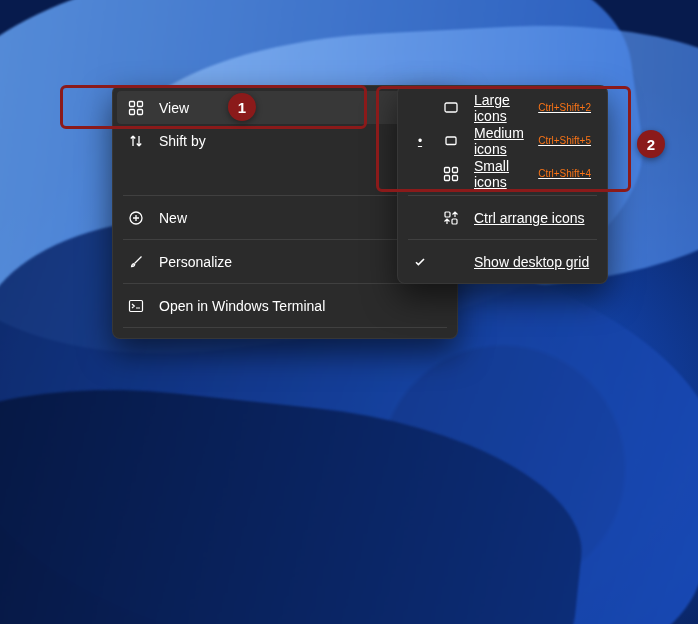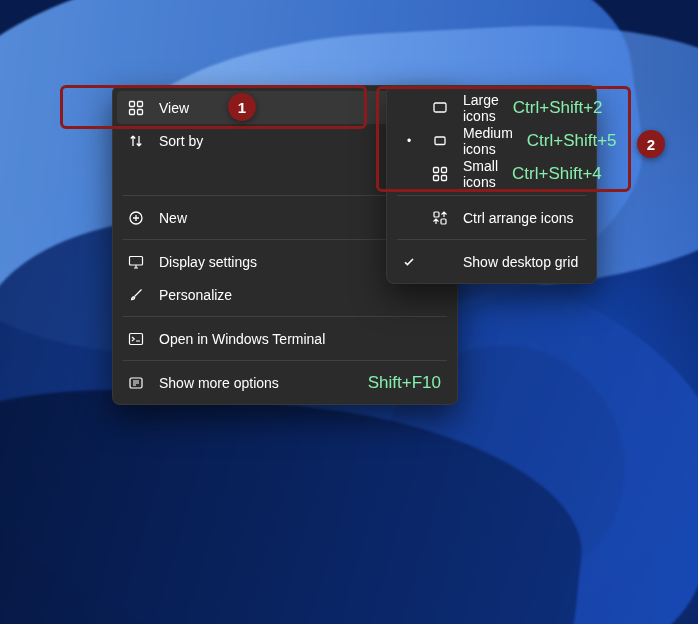--- a/index.html
+++ b/index.html
@@ -37,21 +37,21 @@
 
     .menu, .submenu {
       position: absolute;
       background: #2b2b2b;
       border-radius: 8px;
       padding: 5px 4px;
       box-shadow: 0 14px 32px rgba(0,0,0,.55);
       border: 1px solid rgba(255,255,255,.06);
     }
     .menu { left: 72px; top: 85px; width: 346px; margin-left: 40px; }
-    .submenu { left: 386px; top: 85px; width: 211px; }
+    .submenu { left: 397px; top: 85px; width: 211px; text-decoration: underline; }
 
     .item {
       display: flex;
       align-items: center;
       height: 33px;
       border-radius: 4px;
       padding: 0 12px 0 10px;
       gap: 14px;
       color: #fff;
       position: relative;
@@ -59,21 +59,21 @@
     .item.hover { background: #383838; }
     .item .iconwrap {
       width: 18px; height: 18px; display: flex; align-items: center; justify-content: center; flex: 0 0 18px;
       color: #fff;
     }
     .item .checkwrap {
       width: 16px; display: flex; align-items: center; justify-content: center; flex: 0 0 16px;
       color: #fff; font-size: 12px;
     }
     .item .label { flex: 1 1 auto; font-size: 14px; }
-    .item .shortcut { color: #86efac; font-size: 17px; margin-left: auto; }
+    .item .shortcut { color: #f97316; font-size: 10px; margin-left: auto; }
     .item .chev { color: #d0d0d0; font-size: 15px; margin-left: auto; line-height: 1; }
 
     .sep {
       height: 1px;
       background: rgba(255,255,255,.10);
       margin: 5px 6px;
     }
 
     svg { display: block; }
 
@@ -124,21 +124,21 @@
     <span class="chev">›</span>
   </div>
 
   <div class="item">
     <span class="iconwrap">
       <svg width="16" height="16" viewBox="0 0 16 16" stroke="currentColor" fill="none" stroke-width="1.3">
         <path d="M5 3v10M5 3l-2.2 2.5M5 3l2.2 2.5"></path>
           <path d="M11 13V3M11 13l-2.2-2.5M11 13l2.2-2.5"></path>
       </svg>
     </span>
-    <span class="label">Sort by</span>
+    <span class="label">Shift by</span>
     <span class="chev">›</span>
   </div>
 
   <div class="item">
     <span class="iconwrap"></span>
   </div>
 
   <div class="sep"></div>
 
   <div class="item">
@@ -147,29 +147,20 @@
         <circle cx="8" cy="8" r="6"></circle>
           <path d="M8 5v6M5 8h6"></path>
       </svg>
     </span>
     <span class="label">New</span>
     <span class="chev">›</span>
   </div>
 
   <div class="sep"></div>
 
-  <div class="item">
-    <span class="iconwrap">
-      <svg width="16" height="16" viewBox="0 0 16 16" stroke="currentColor" fill="none" stroke-width="1.2">
-        <rect x="1.5" y="2.5" width="13" height="8.5" rx="1"></rect>
-          <path d="M6 14h4M8 11v3"></path>
-      </svg>
-    </span>
-    <span class="label">Display settings</span>
-  </div>
 
   <div class="item">
     <span class="iconwrap">
       <svg width="16" height="16" viewBox="0 0 16 16" stroke="currentColor" fill="none" stroke-width="1.2">
         <path d="M13.5 2.5l-7 7"></path>
           <path d="M6.5 9.5c-1.8.2-2.8 1-3 3.2 1.9-.1 3.1-.9 3.3-2.8"></path>
       </svg>
     </span>
     <span class="label">Personalize</span>
   </div>
@@ -181,30 +172,20 @@
       <svg width="16" height="16" viewBox="0 0 16 16" stroke="currentColor" fill="none" stroke-width="1.2">
         <rect x="1.5" y="2.5" width="13" height="11" rx="1.2"></rect>
           <path d="M4 6l2.3 2L4 10M8 10h4"></path>
       </svg>
     </span>
     <span class="label">Open in Windows Terminal</span>
   </div>
 
   <div class="sep"></div>
 
-  <div class="item">
-    <span class="iconwrap">
-      <svg width="16" height="16" viewBox="0 0 16 16" stroke="currentColor" fill="none" stroke-width="1.2">
-        <rect x="2" y="3" width="12" height="10" rx="1.5"></rect>
-          <path d="M5 6h6M5 8h6M5 10h3"></path>
-      </svg>
-    </span>
-    <span class="label">Show more options</span>
-    <span class="shortcut">Shift+F10</span>
-  </div>
 
 </div>
 
 <div class="submenu">
 
   <div class="item">
     <span class="checkwrap"></span>
     <span class="iconwrap">
       <svg width="16" height="16" viewBox="0 0 16 16" stroke="currentColor" fill="none" stroke-width="1.3">
         <rect x="2" y="3" width="12" height="9" rx="1.5"></rect>

